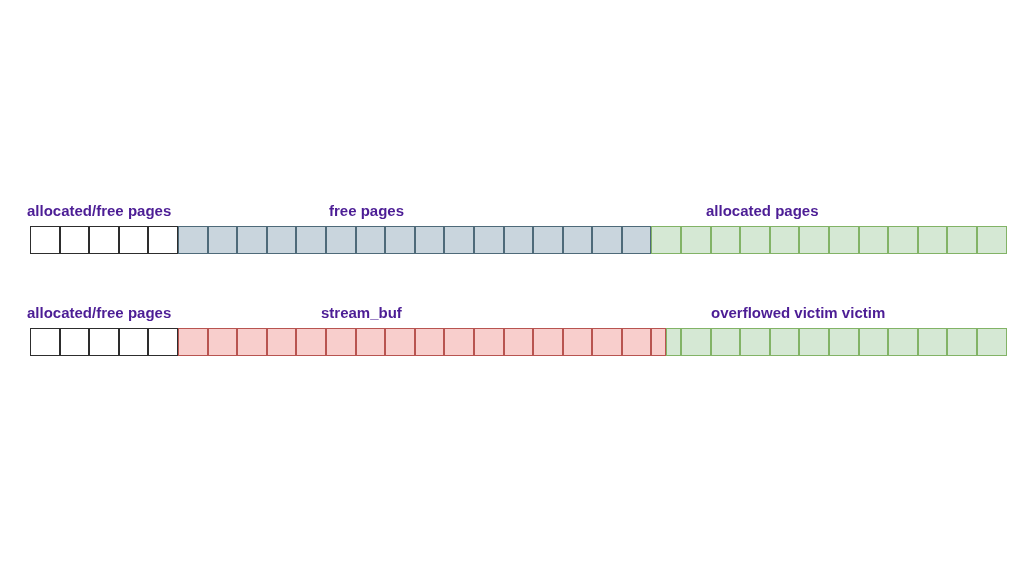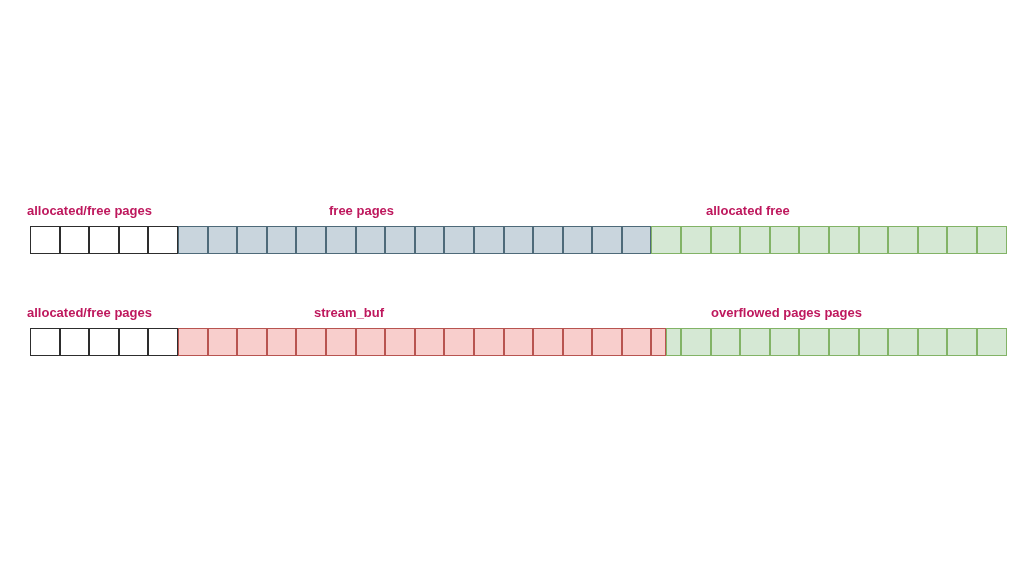--- a/index.html
+++ b/index.html
@@ -10,23 +10,23 @@
   .canvas {
     position: relative;
     width: 1024px;
     height: 576px;
     background: #ffffff;
     overflow: hidden;
     font-family: "Liberation Sans", "DejaVu Sans", sans-serif;
   }
   .seg-label {
     position: absolute;
-    font-size: 13px;
+    font-size: 15px;
     font-weight: 700;
-    color: #be185d;
+    color: #4c1d95;
     white-space: nowrap;
     line-height: 18px;
   }
   .cells {
     position: absolute;
     left: 30px;
     display: flex;
     flex-direction: row;
     height: 28px;
   }
@@ -42,21 +42,21 @@
   }
 </style>
 </head>
 <body>
 
 <div class="canvas">
 
   <div class="labels-row-0">
     <span class="seg-label" style="left:27px">allocated/free pages</span>
     <span class="seg-label" style="left:329px">free pages</span>
-    <span class="seg-label" style="left:706px">allocated free</span>
+    <span class="seg-label" style="left:706px">allocated pages</span>
   </div>
 
   <div class="cells cells-row-0">
       <div class="cell" style="width: 29.6061px; background: rgb(255, 255, 255); border-color: rgb(45, 45, 45);"></div>
       <div class="cell" style="width: 29.6061px; background: rgb(255, 255, 255); border-color: rgb(45, 45, 45);"></div>
       <div class="cell" style="width: 29.6061px; background: rgb(255, 255, 255); border-color: rgb(45, 45, 45);"></div>
       <div class="cell" style="width: 29.6061px; background: rgb(255, 255, 255); border-color: rgb(45, 45, 45);"></div>
       <div class="cell" style="width: 29.6061px; background: rgb(255, 255, 255); border-color: rgb(45, 45, 45);"></div>
       <div class="cell" style="width: 29.6061px; background: rgb(201, 213, 221); border-color: rgb(78, 106, 121);"></div>
       <div class="cell" style="width: 29.6061px; background: rgb(201, 213, 221); border-color: rgb(78, 106, 121);"></div>
@@ -83,22 +83,22 @@
       <div class="cell" style="width: 29.6061px; background: rgb(213, 232, 212); border-color: rgb(130, 179, 102);"></div>
       <div class="cell" style="width: 29.6061px; background: rgb(213, 232, 212); border-color: rgb(130, 179, 102);"></div>
       <div class="cell" style="width: 29.6061px; background: rgb(213, 232, 212); border-color: rgb(130, 179, 102);"></div>
       <div class="cell" style="width: 29.6061px; background: rgb(213, 232, 212); border-color: rgb(130, 179, 102);"></div>
       <div class="cell" style="width: 29.6061px; background: rgb(213, 232, 212); border-color: rgb(130, 179, 102);"></div>
       <div class="cell" style="width: 29.6061px; background: rgb(213, 232, 212); border-color: rgb(130, 179, 102);"></div>
     </div>
 
   <div class="labels-row-1">
     <span class="seg-label" style="left:27px">allocated/free pages</span>
-    <span class="seg-label" style="left:314px">stream_buf</span>
-    <span class="seg-label" style="left:711px">overflowed pages pages</span>
+    <span class="seg-label" style="left:321px">stream_buf</span>
+    <span class="seg-label" style="left:711px">overflowed victim victim</span>
   </div>
 
   <div class="cells cells-row-1">
       <div class="cell" style="width: 29.6061px; background: rgb(255, 255, 255); border-color: rgb(45, 45, 45);"></div>
       <div class="cell" style="width: 29.6061px; background: rgb(255, 255, 255); border-color: rgb(45, 45, 45);"></div>
       <div class="cell" style="width: 29.6061px; background: rgb(255, 255, 255); border-color: rgb(45, 45, 45);"></div>
       <div class="cell" style="width: 29.6061px; background: rgb(255, 255, 255); border-color: rgb(45, 45, 45);"></div>
       <div class="cell" style="width: 29.6061px; background: rgb(255, 255, 255); border-color: rgb(45, 45, 45);"></div>
       <div class="cell" style="width: 29.6061px; background: rgb(248, 206, 204); border-color: rgb(184, 84, 80);"></div>
       <div class="cell" style="width: 29.6061px; background: rgb(248, 206, 204); border-color: rgb(184, 84, 80);"></div>

